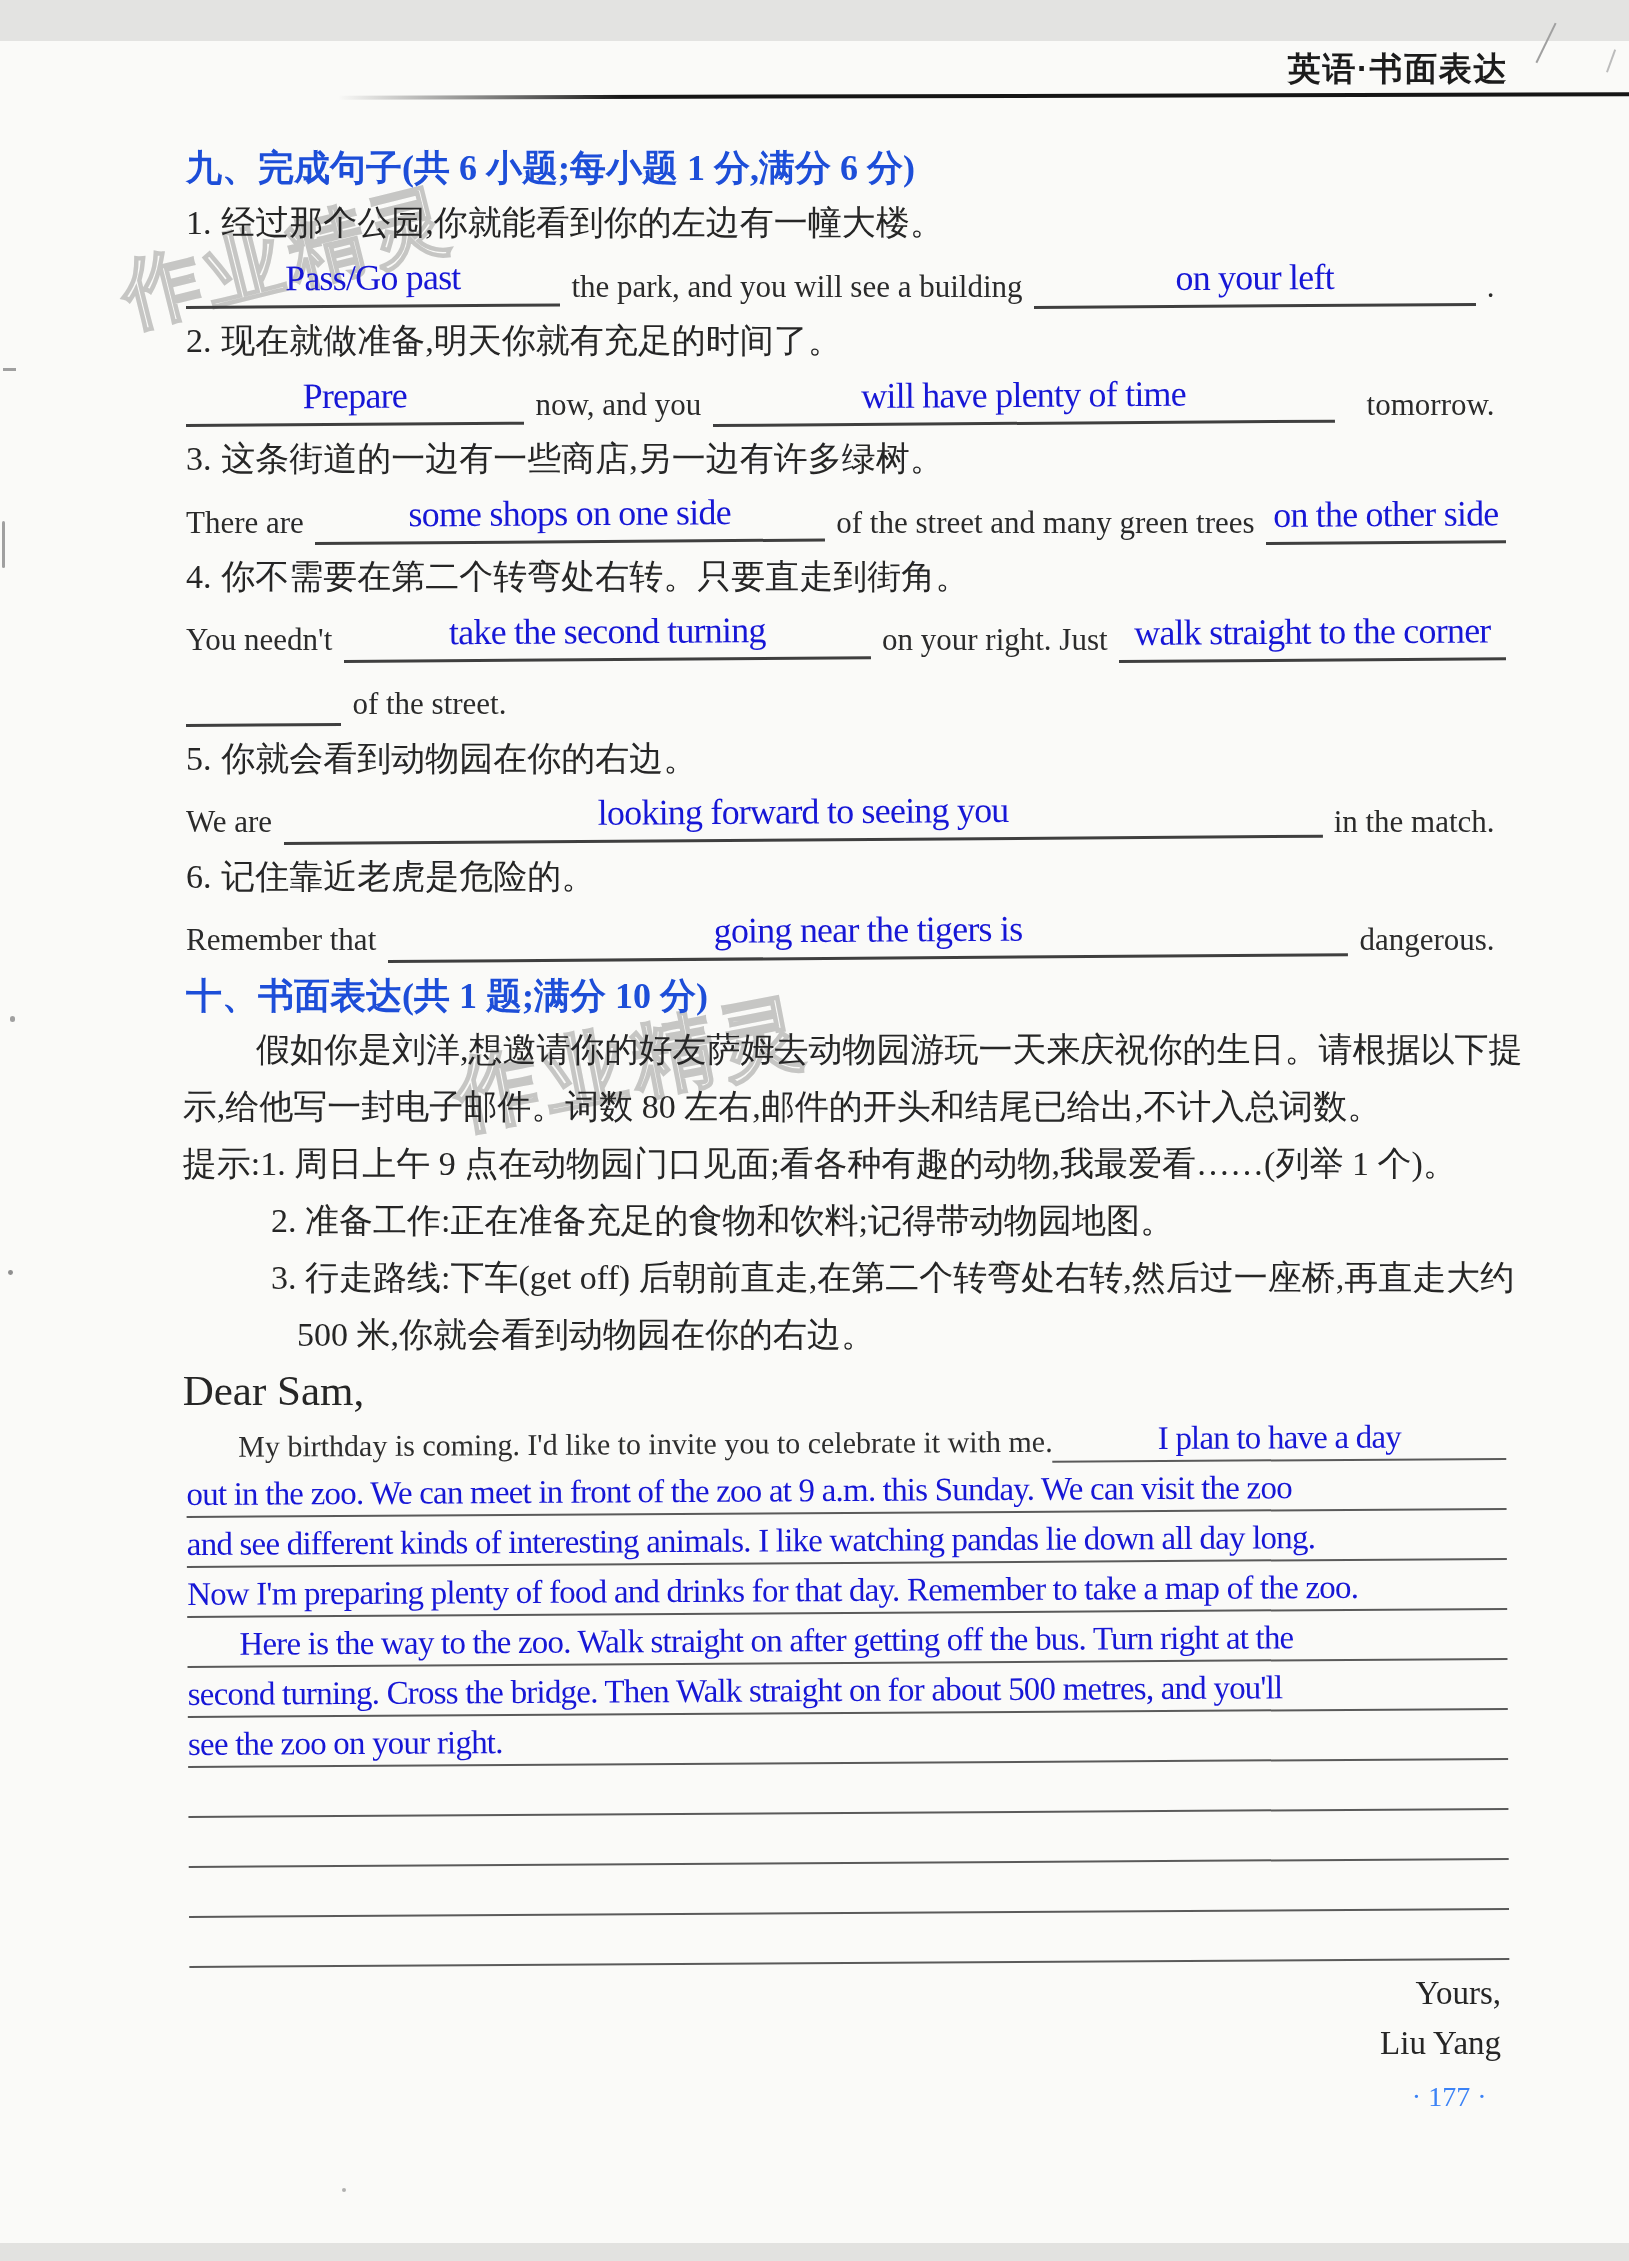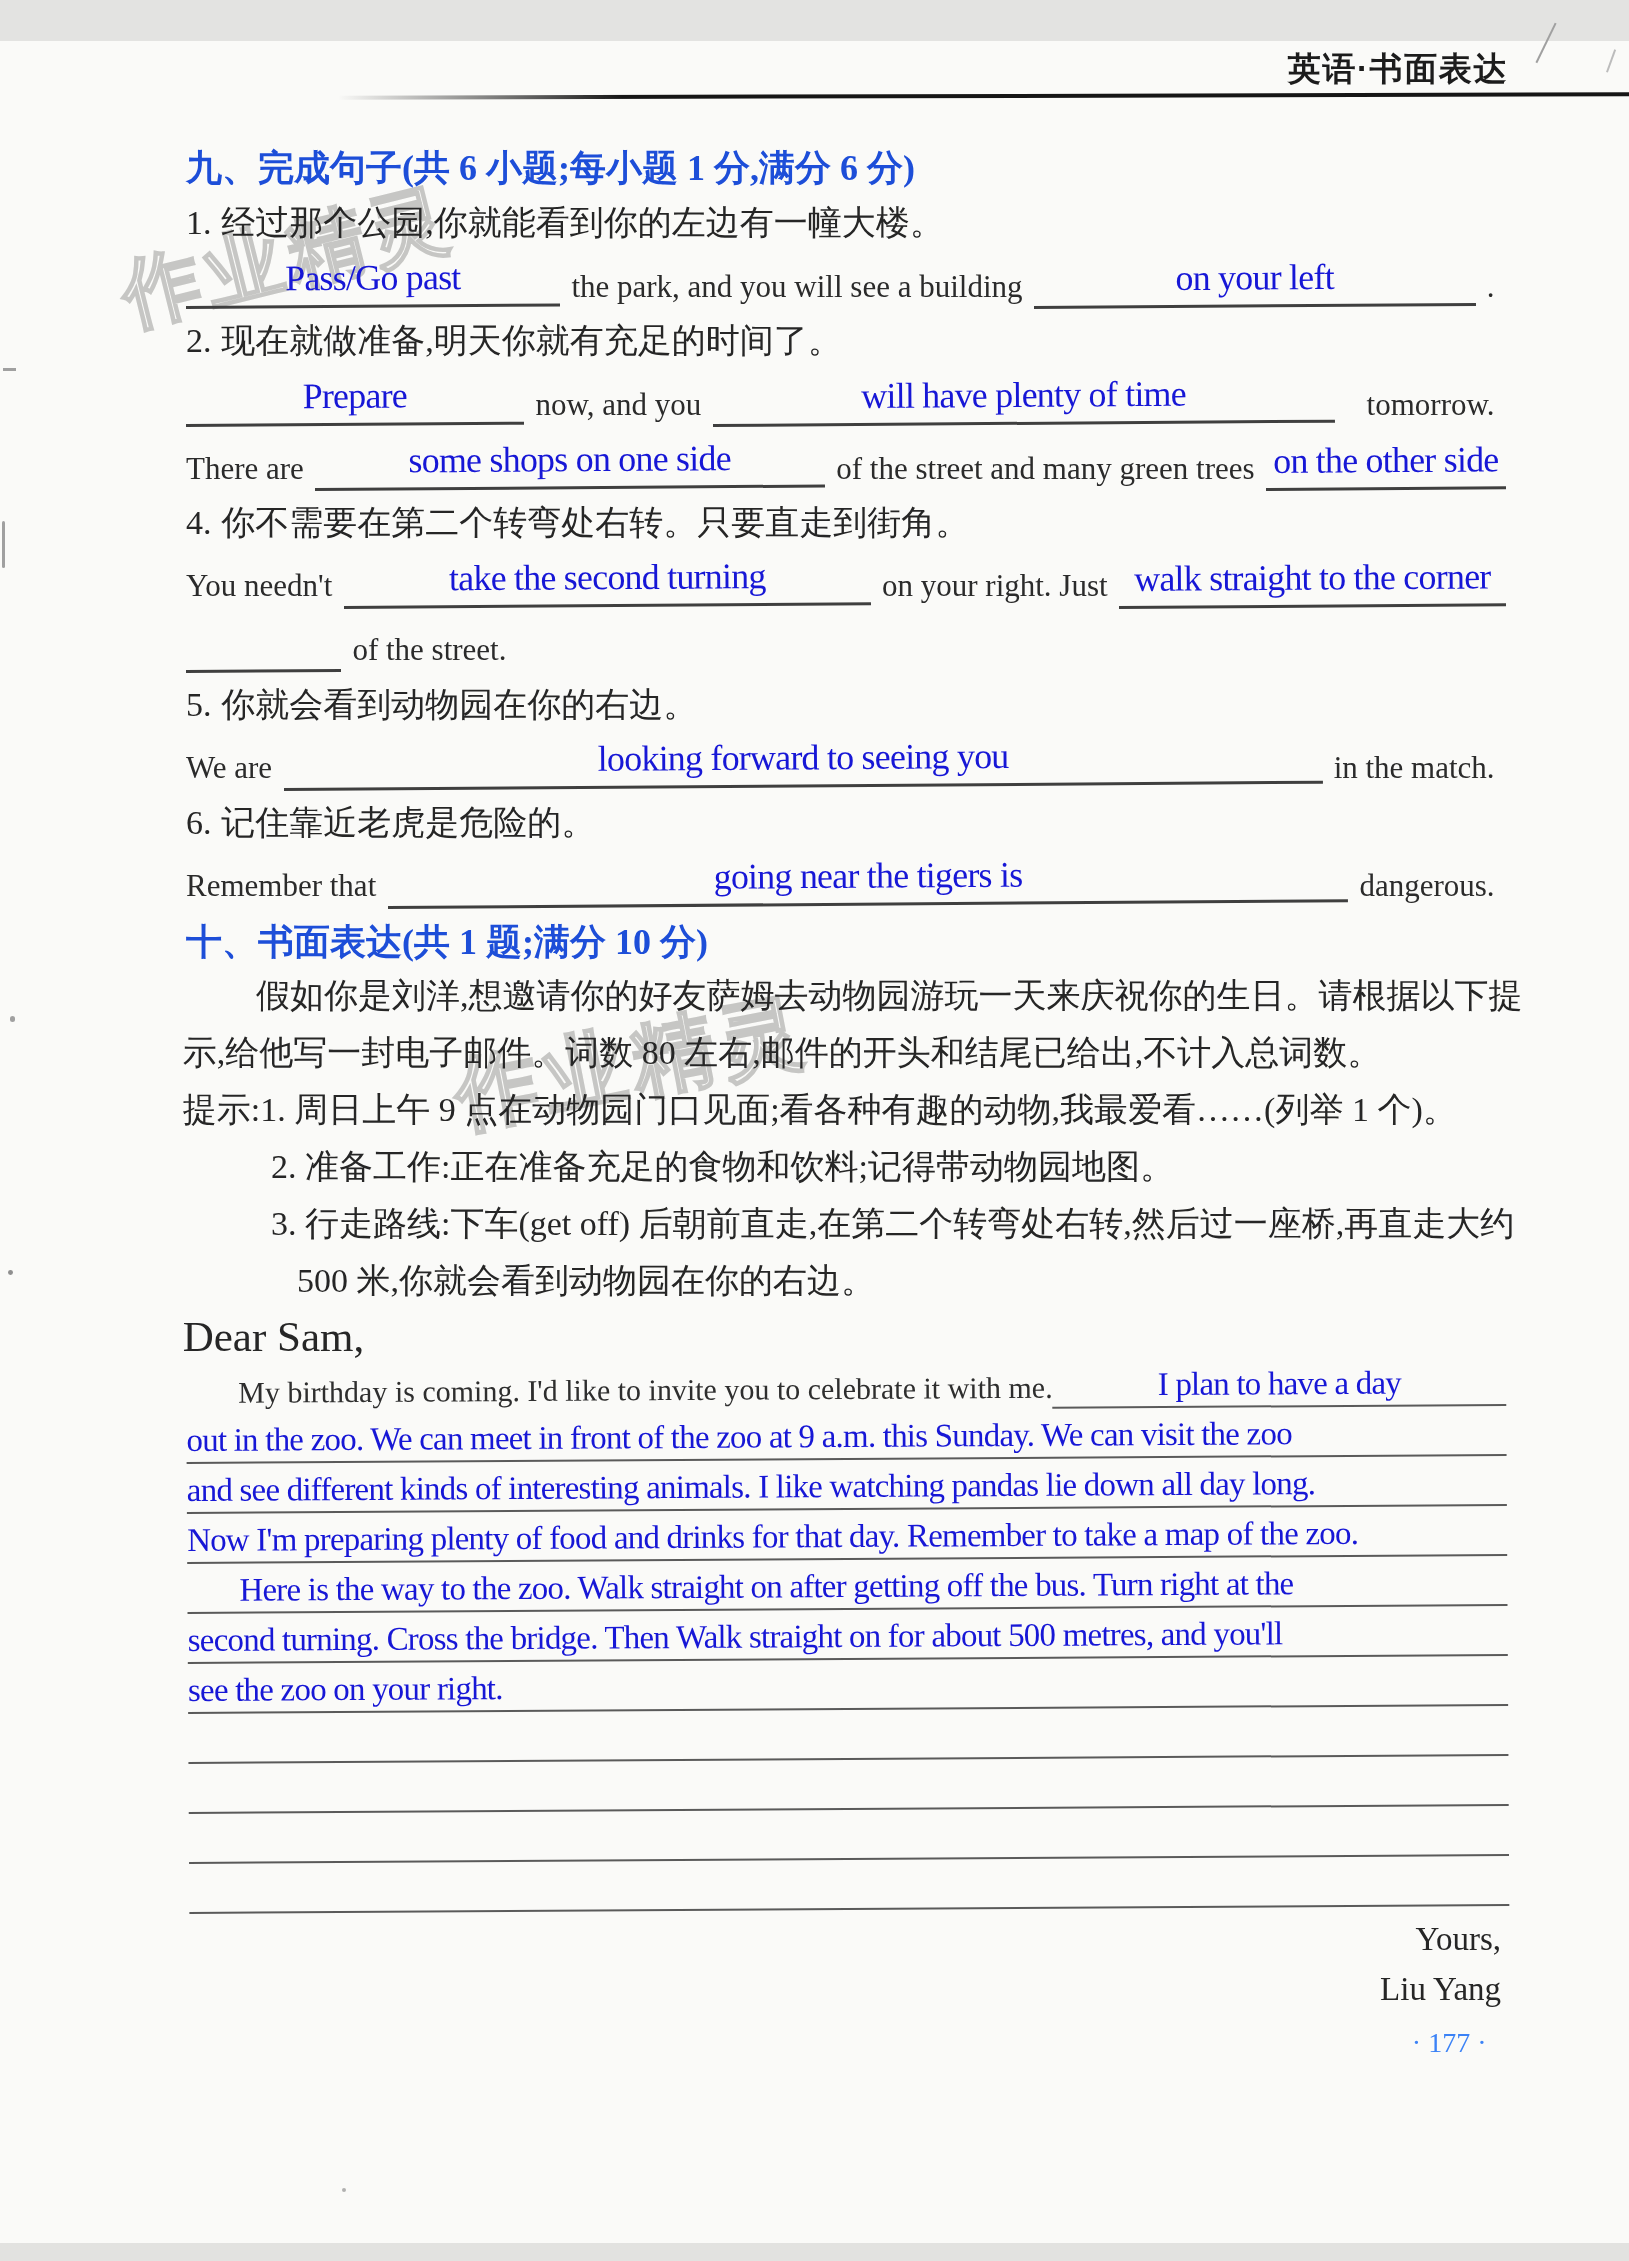--- a/index.html
+++ b/index.html
@@ -137,20 +137,21 @@
           </span>
         <span class="q-en en">now, and you</span>
         <span class="blank grow" style="margin-right:21px">
             <span class="ans">will have plenty of time</span>
           </span>
         <span class="q-en en">tomorrow.</span>
       </div>
     </div>
 
     <div class="question">
+      <div class="q-zh zh"><span class="q-num">3.</span><span>这条街道的一边有一些商店,另一边有许多绿树。</span></div>
       <div class="q-row">
         <span class="q-en en first">There are</span>
         <span class="blank grow">
             <span class="ans">some shops on one side</span>
           </span>
         <span class="q-en en">of the street and many green trees</span>
         <span class="blank" style="width:240px">
             <span class="ans">on the other side</span>
           </span>
       </div>

